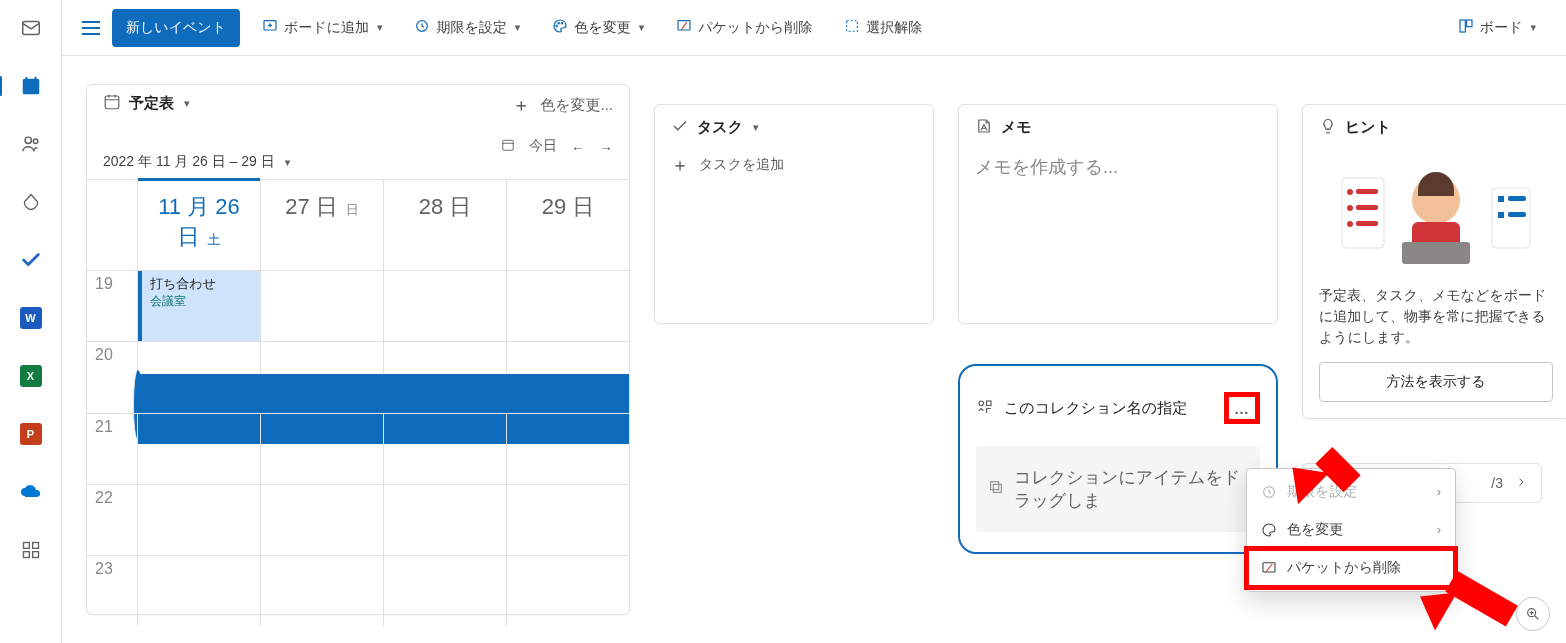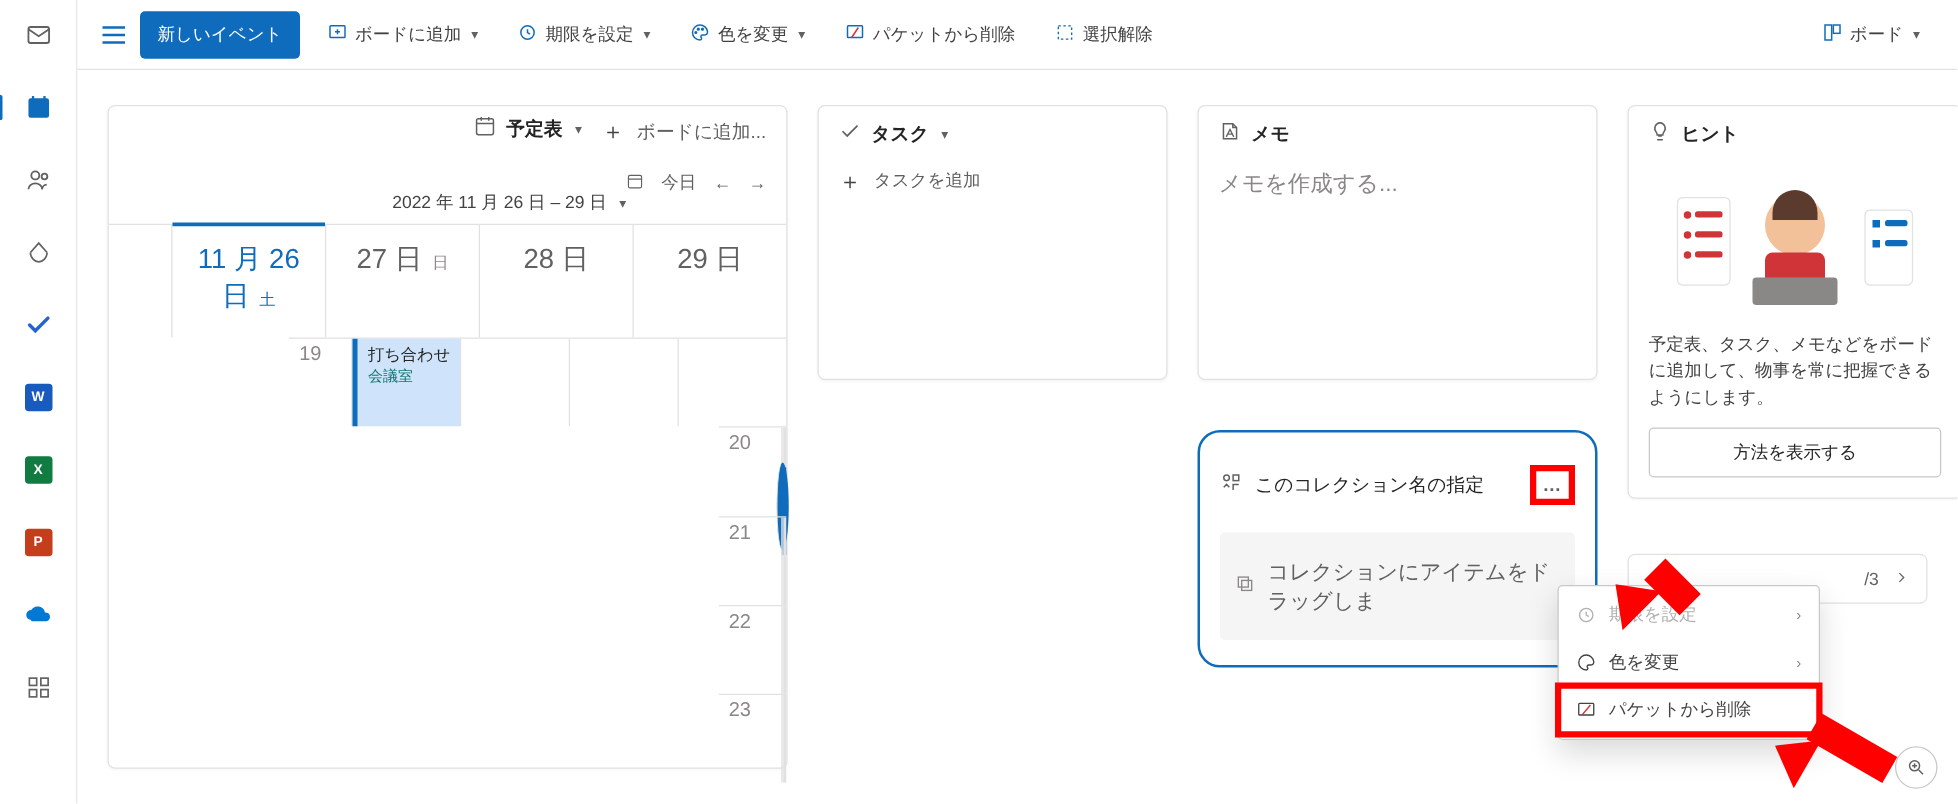--- a/index.html
+++ b/index.html
@@ -83,21 +83,21 @@
     display:flex; flex-direction:column;
   }
   .card-header {
     height:44px; display:flex; align-items:center; gap:8px;
     padding:0 16px; color:#242424; font-size:15px; font-weight:400;
   }
   .card-header .chev { color:#616161;}
   .card-body { flex:1; padding: 0 16px 16px; }
 
   
-  .cal-card { width:562px; height:100%;align-items:flex-end; }
+  .cal-card { width:562px; height:100%; }
   .cal-toolbar {
     display:flex; align-items:center; justify-content:space-between;
     padding:0 16px 8px;
     color:#616161;
   }
   .cal-range { display:flex; align-items:center; gap:8px; font-size:14px; color:#424242;margin-top:32px;}
   .cal-nav { display:flex; align-items:center; gap:14px; color:#616161;}
   .cal-nav span { cursor:pointer; }
   .week-head {
     display:grid; grid-template-columns: 50px 1fr 1fr 1fr 1fr;
@@ -212,21 +212,21 @@
   
   .zoom-btn {
     position:absolute; right:16px; bottom:12px;
     width:34px; height:34px; border-radius:50%;
     border:1px solid var(--border-strong);
     display:flex; align-items:center; justify-content:center;
     color:#616161; background:#fff; cursor:pointer;
   }
 
   
-  .col { display:flex; flex-direction:column; gap:22px; position:relative;}
+  .col { display:flex; flex-direction:column; gap:22px; position:relative;margin-top:20px;}
   .col.tasks { width:280px;}
   .col.memo  { width:320px;}
   .col.hint  { width:240px;}
 </style>
 </head>
 <body>
 
 <nav class="rail">
   <div class="rail-item">
     <svg width="22" height="22" viewBox="0 0 24 24" fill="none" stroke="currentColor" stroke-width="1.6">
@@ -368,21 +368,21 @@
         <svg width="18" height="18" viewBox="0 0 24 24" fill="none" stroke="#616161" stroke-width="1.6">
             <rect x="3" y="4" width="18" height="17" rx="2"></rect>
             <path d="M3 9h18M8 2v4M16 2v4"></path>
           </svg>
       </span>
       <span style="font-weight:600;">予定表</span>
       <span class="chev">▾</span>
       <span style="flex:1"></span>
       <span class="add-line">
         <span class="plus">＋</span>
-        <span>ボードに追加...</span>
+        <span>色を変更...</span>
       </span>
     </div>
 
     <div class="cal-toolbar">
       <div class="cal-range">
         <span>2022 年 11 月 26 日 – 29 日</span>
         <span class="chev">▾</span>
       </div>
       <div class="cal-nav">
         <span>

